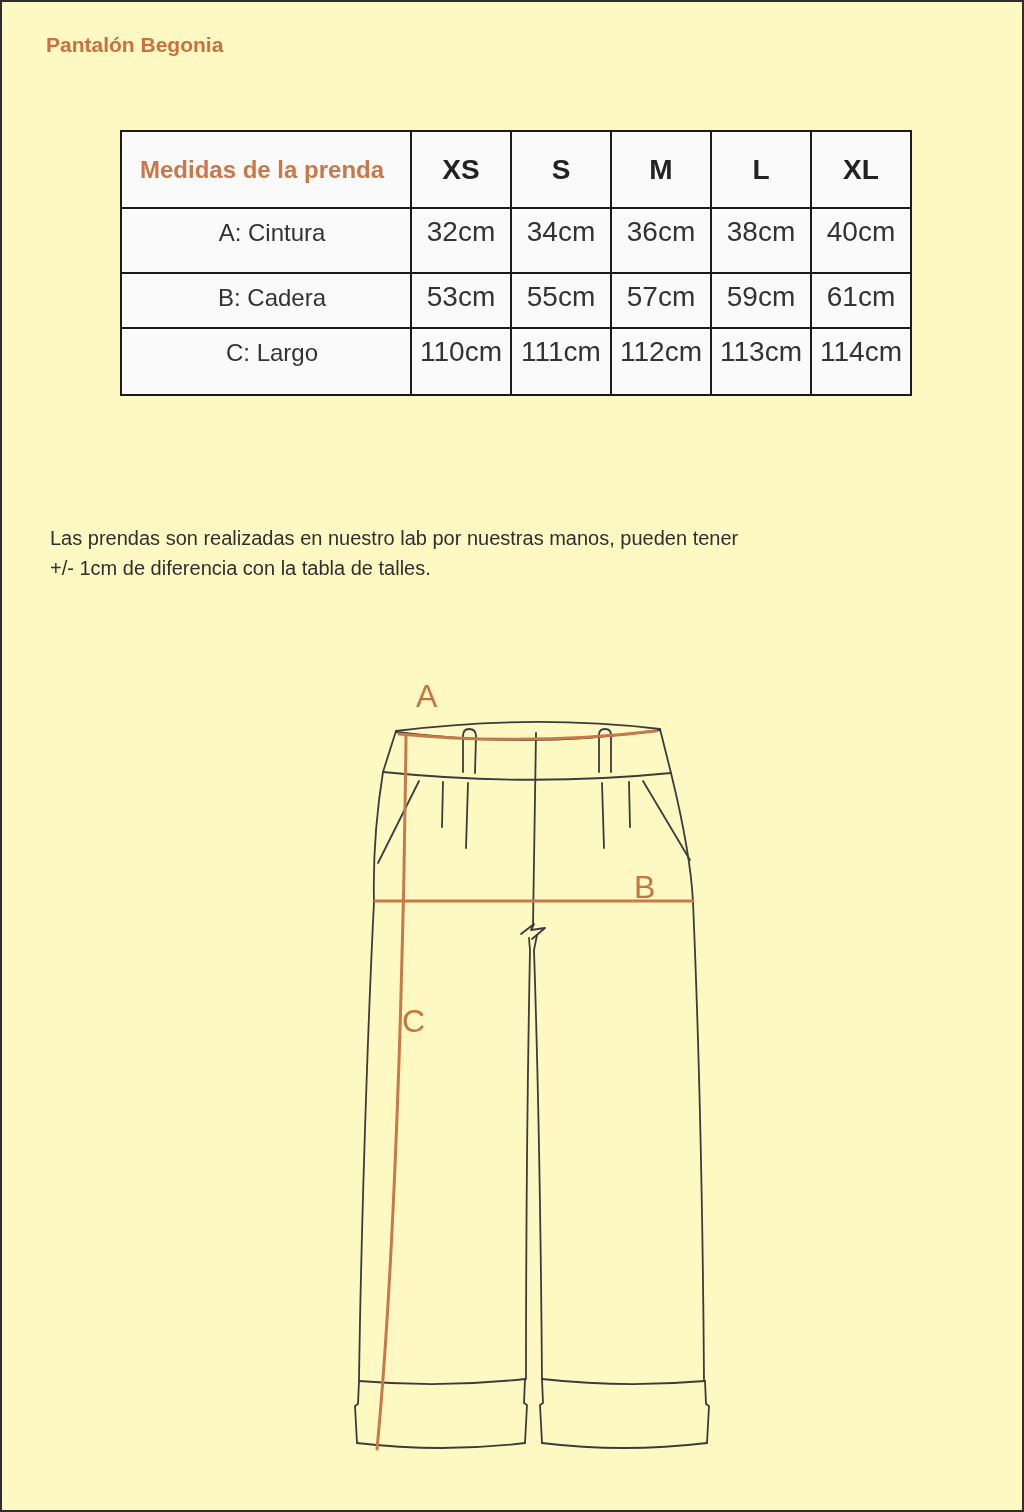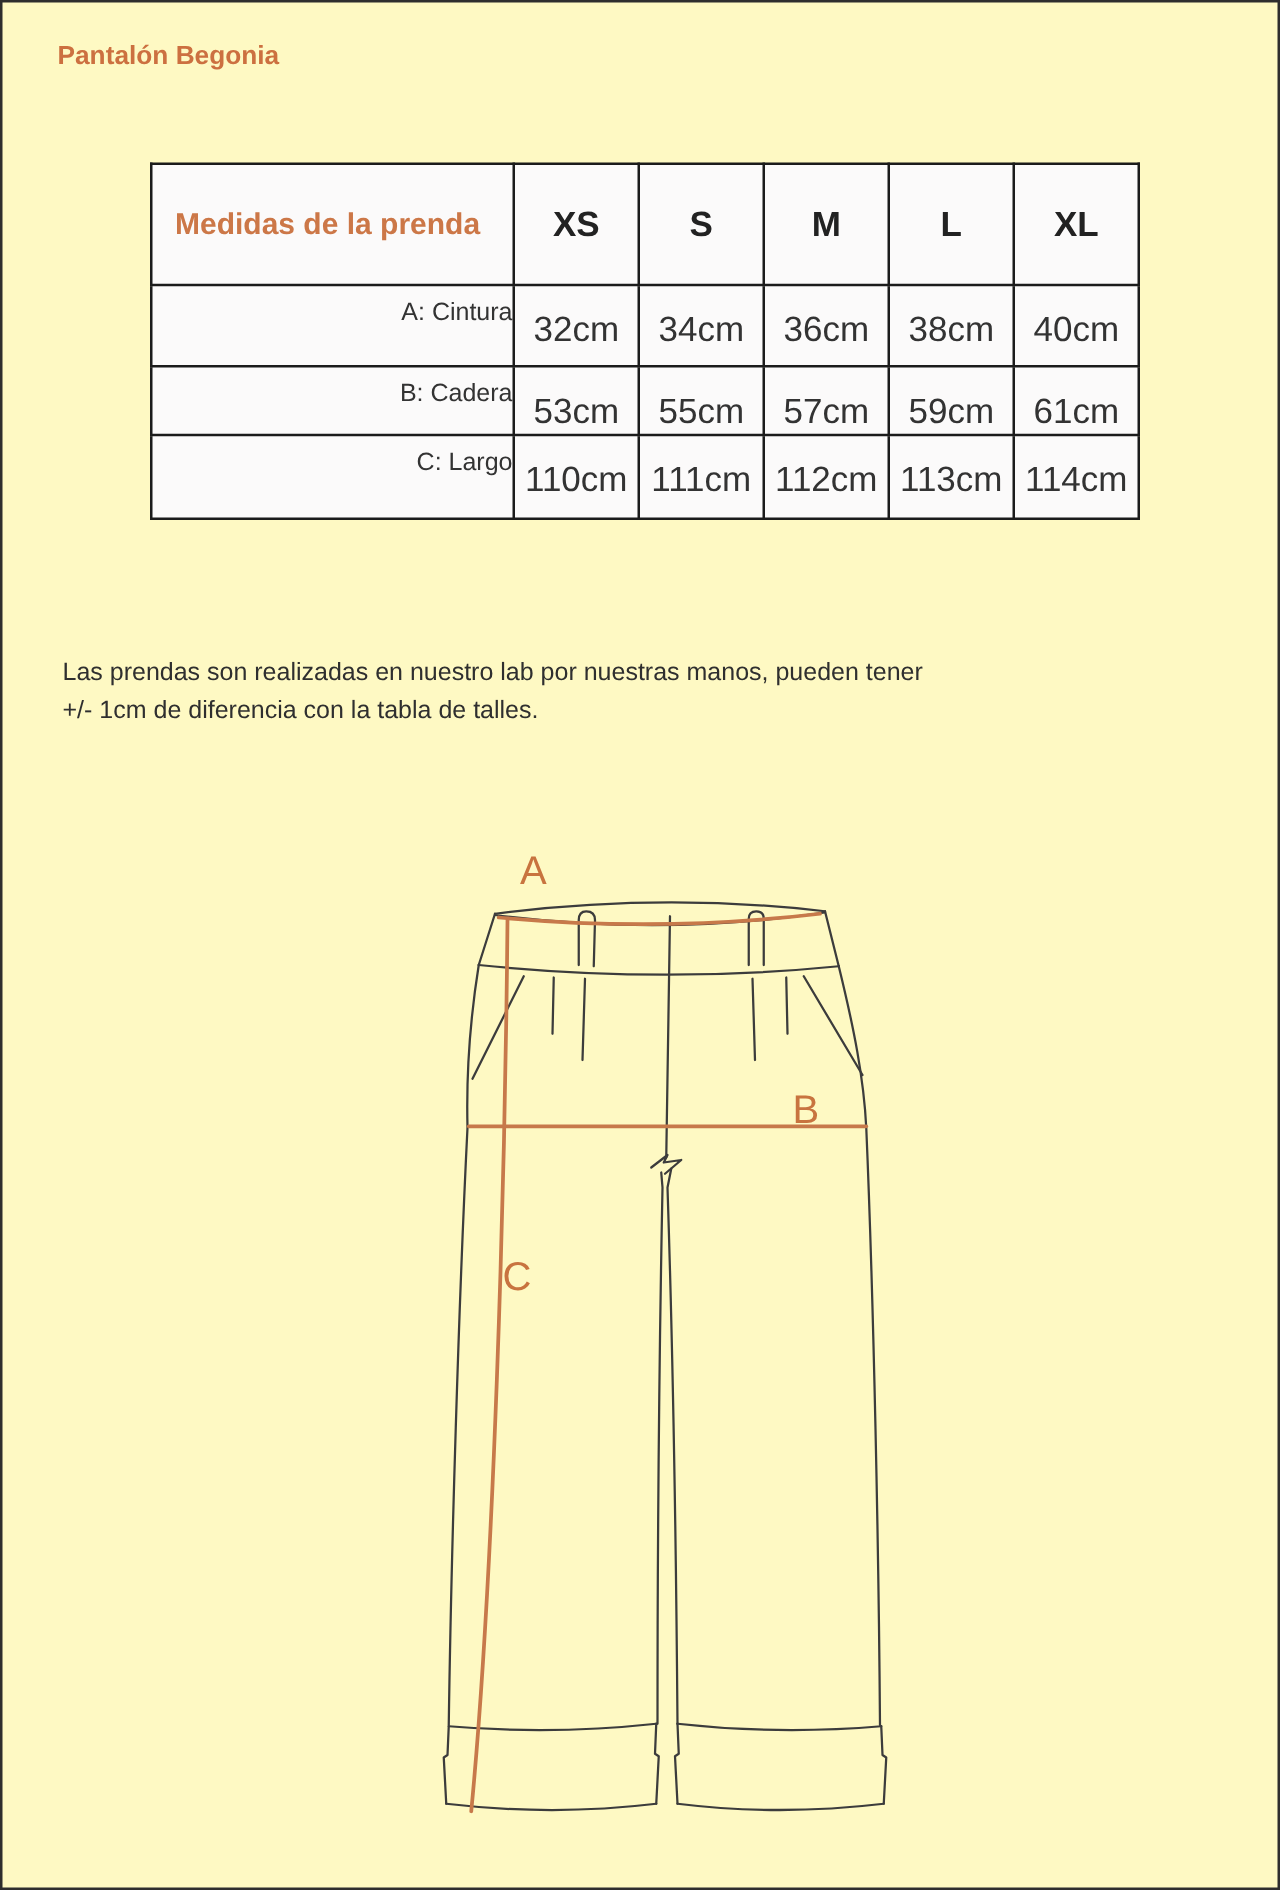--- a/index.html
+++ b/index.html
@@ -49,31 +49,31 @@
     color: #CC7747;
   }
   td.head-size {
     text-align: center;
     vertical-align: middle;
     font-size: 28px;
     font-weight: bold;
     color: #222222;
   }
   td.row-label {
-    text-align: right;
+    text-align: center;
     vertical-align: top;
     padding: 11px 0 0 12px;
-    font-size: 20px;
+    font-size: 24px;
     color: #333333;
     line-height: 1.05;
   }
   td.value-cell {
     text-align: center;
     vertical-align: top;
-    padding-top: 20px;
+    padding-top: 8px;
     font-size: 28px;
     color: #333333;
     line-height: 1.05;
   }
   .note {
     position: absolute;
     left: 48px; top: 521px;
     font-size: 20px;
     line-height: 30px;
     color: #2F2F2F;
@@ -98,21 +98,21 @@
   <table class="size-table">
     <colgroup>
       <col style="width:290px">
         <col style="width:100px">
         <col style="width:100px">
       <col style="width:100px">
         <col style="width:100px">
         <col style="width:100px">
     </colgroup>
     <tbody>
-        <tr style="height:97px">
+        <tr style="height:77px">
       <td class="head-label">Medidas de la prenda</td>
       <td class="head-size">XS</td>
       <td class="head-size">S</td>
       <td class="head-size">M</td>
       <td class="head-size">L</td>
       <td class="head-size">XL</td>
     </tr>
     <tr style="height:65px">
       <td class="row-label">A: Cintura</td>
       <td class="value-cell">32cm</td>

